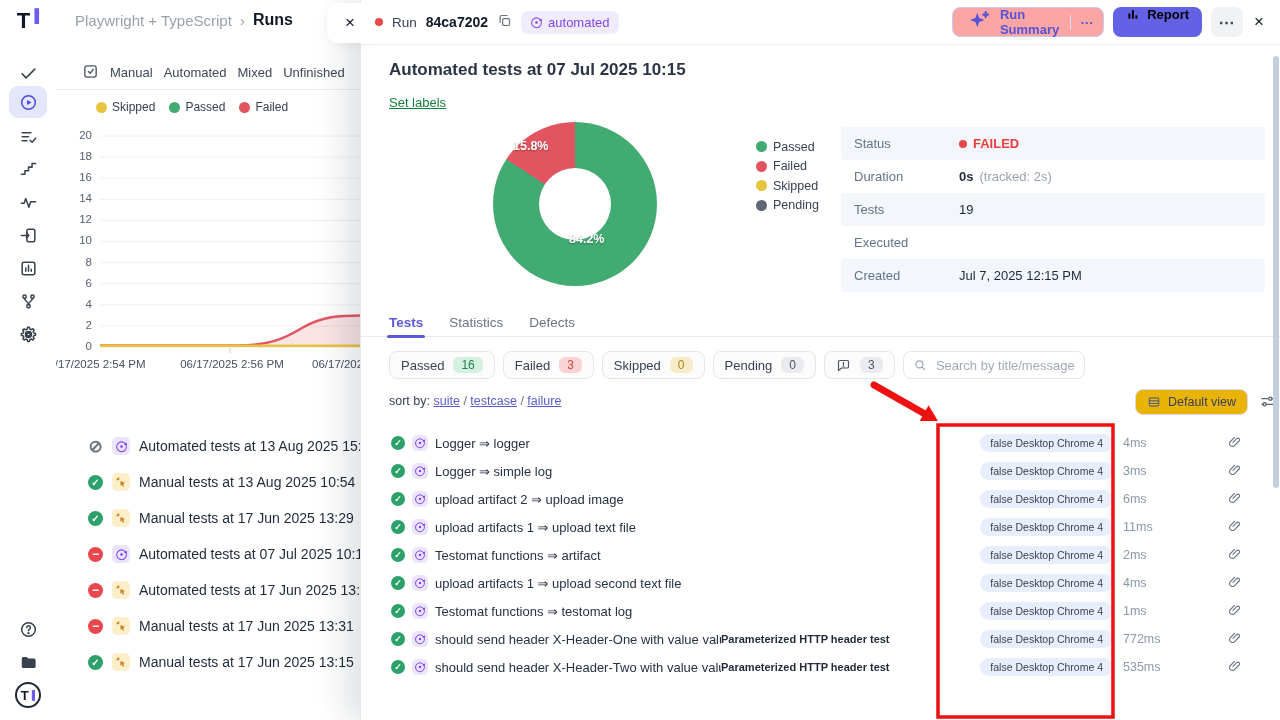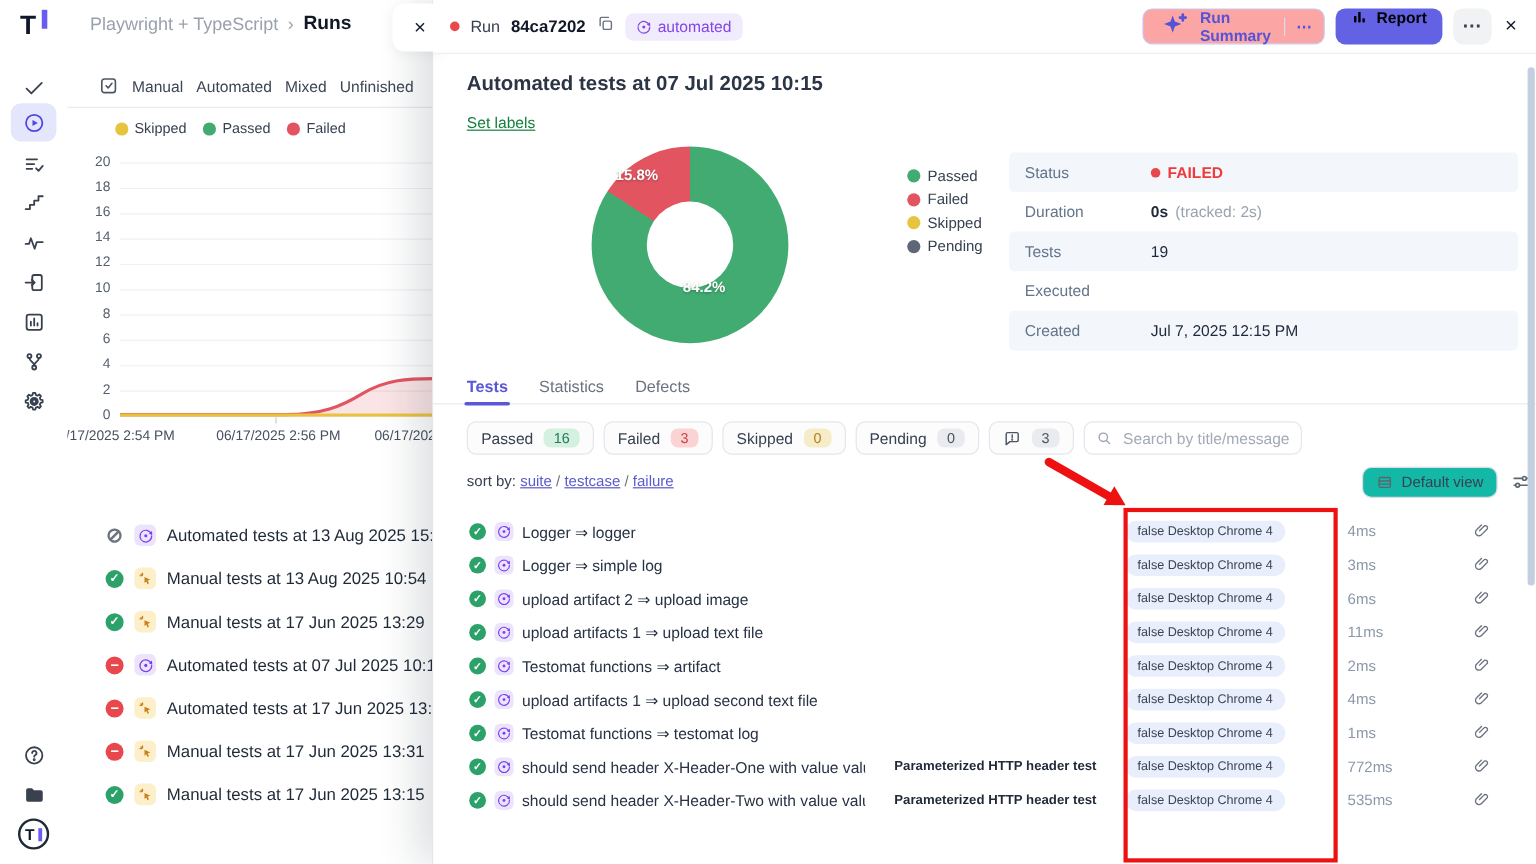--- a/index.html
+++ b/index.html
@@ -91,37 +91,37 @@
   .cnt.y { background:#f6ecc8; color:#b07d1a; } .cnt.n { background:#e9ebee; color:#4b5563; }
   .chip svg { width:15px; height:15px; color:#4b5563; }
   #search { width:182px; height:28px; border:1px solid #e3e6ea; border-radius:8px; display:flex; align-items:center; gap:7px; padding:0 9px; background:#fff; }
   #search svg { width:14px; height:14px; color:#9aa3b0; flex:none; }
   #search input { border:none; outline:none; width:100%; font-size:13px; font-family:"Liberation Sans",sans-serif; color:#374151;text-align:right; }
   #search input::placeholder { color:#a3aab5; }
 
   #sort-row { position:absolute; left:28px; top:394px; font-size:12.5px; color:#374151; }
   #sort-row a { color:#5a5acb; text-decoration:underline; }
   #sort-row .sep { color:#6b7280; }
-  #view-btn { position:absolute; left:774px; top:389px; height:26px; display:flex; align-items:center; gap:7px; padding:0 11px; border:1px solid #d9dde3; border-radius:8px; background:#14b8a6; font-size:12.5px; color:#374151; }
+  #view-btn { position:absolute; left:774px; top:389px; height:26px; display:flex; align-items:center; gap:7px; padding:0 11px; border:1px solid #d9dde3; border-radius:8px; background:#eab308; font-size:12.5px; color:#374151; }
   #view-btn svg { width:14px; height:14px; color:#5b6570; }
   #sliders { position:absolute; left:898px; top:393px; color:#5b6570; } #sliders svg { width:17px; height:17px; }
 
   #ttable { position:absolute; left:28px; top:424px; width:884px; }
   .thead { display:flex; height:28px; align-items:center; border-top:1px solid #e9ecf0; border-bottom:1px solid #e9ecf0; font-size:12px; font-weight:700; color:#2f3a4c; }
   .thead > div { text-align:center; border-left:1px solid #e9ecf0; height:100%; display:flex; align-items:center; justify-content:center; }
   .thead > div:first-child { border-left:none; }
   .c-title { width:332px; } .c-suite { width:217px; } .c-meta { width:175px; } .c-run { width:84px; } .c-act { width:76px; }
   .trow { display:flex; height:28px; align-items:center; font-size:13px; }
   .trow .c-title { display:flex; align-items:center; gap:7px; padding-left:2px; white-space:nowrap; overflow:hidden; text-align:left; justify-content:flex-start; }
   .trow .st { width:14px; height:14px; font-size:9px; }
   .trow .tchip { width:16px; height:16px; } .trow .tchip svg { width:12px; height:12px; }
   .t-name { color:#273244; }
-  .trow .c-suite { text-align:center; font-size:11px; font-weight:700; color:#1f2937; }
+  .trow .c-suite { font-size:11px; font-weight:700; color:#1f2937; }
   .meta-pill { display:inline-block; background:#e8eefb; border-radius:10px; padding:3px 10px; font-size:10.5px; color:#3b4454; white-space:nowrap; }
-  .trow .c-meta { text-align:left; }
+  .trow .c-meta { text-align:right; }
   .trow .c-run { text-align:left; padding-left:10px; font-size:12.5px; color:#8c98a9; }
   .trow .c-act { text-align:center; color:#6b7280; } .trow .c-act svg { width:14px; height:14px; }
 
   
   #dscroll { position:absolute; right:1px; top:56px; width:6px; height:432px; border-radius:3px; background:#c3cfdf; }
 
   
   #annotation { position:absolute; left:0; top:0; width:1280px; height:720px; z-index:60; pointer-events:none; }
 
   svg.ic { fill:none; stroke:currentColor; stroke-width:1.9; stroke-linecap:round; stroke-linejoin:round; }

